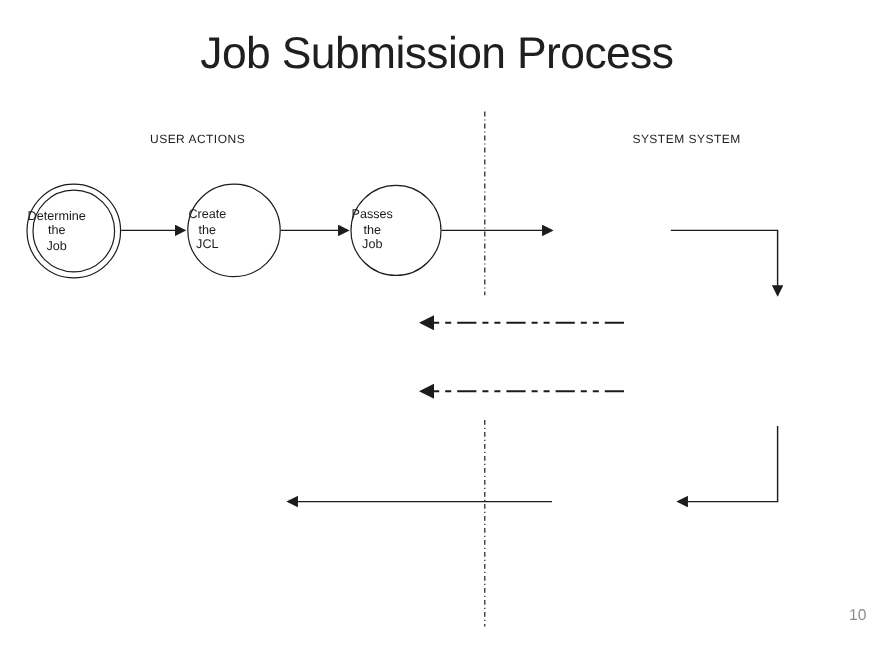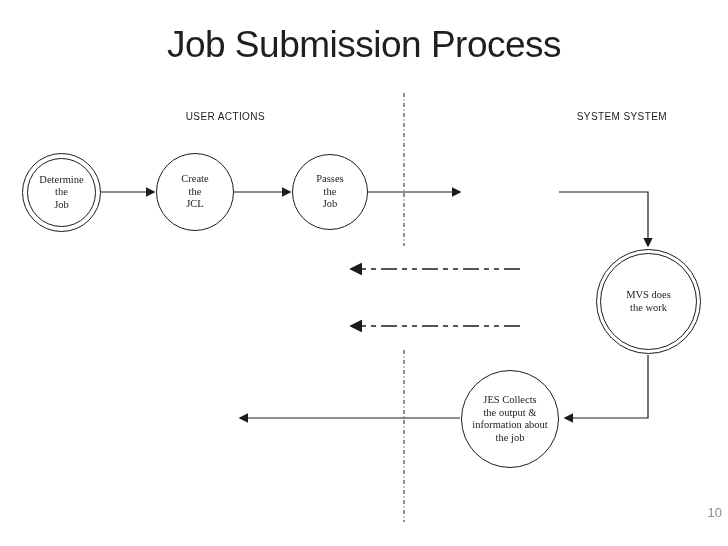--- a/index.html
+++ b/index.html
@@ -23,36 +23,35 @@
     color:#1f1f1f;
   }
   .connectors{
     position:absolute;left:0;top:0;width:728px;height:546px;
   }
   .lane-label{
     position:absolute;
     font-size:10px;
     letter-spacing:0.4px;
     color:#1c1c1c;
-    text-align:right;
+    text-align:left;
     width:140px;
   }
   .lane-label.user{left:125px;top:111px;}
   .lane-label.system{left:527px;top:111px;}
   .node{
     position:absolute;
     border:1.2px solid #1c1c1c;
     border-radius:50%;
     display:flex;
     align-items:center;
-    justify-content:center;
+    justify-content:flex-start;
     text-align:center;
     box-sizing:border-box;
     background:#fff;
-    font-family:Liberation Serif, serif;
   }
   .node.double::before{
     content:"";
     position:absolute;
     inset:4px;
     border:1.2px solid #1c1c1c;
     border-radius:50%;
   }
   .node.double.tight::before{inset:3px;}
   .node-label{
@@ -121,29 +120,19 @@
 JCL</span>
   </div>
 
   <div class="node" style="left:292px;top:154px;width:76px;height:76px">
     <span class="node-label">Passes
 the
 Job</span>
   </div>
 
 
-  <div class="node double tight" style="left:596px;top:249px;width:105px;height:105px">
-    <span class="node-label">MVS does
-the work</span>
-  </div>
 
-  <div class="node" style="left:461px;top:370px;width:98px;height:98px">
-    <span class="node-label">JES Collects
-the output &amp;
-information about
-the job</span>
-  </div>
 
 
 
   <div class="page-number">10</div>
 
 </div>
 
 </body></html>

